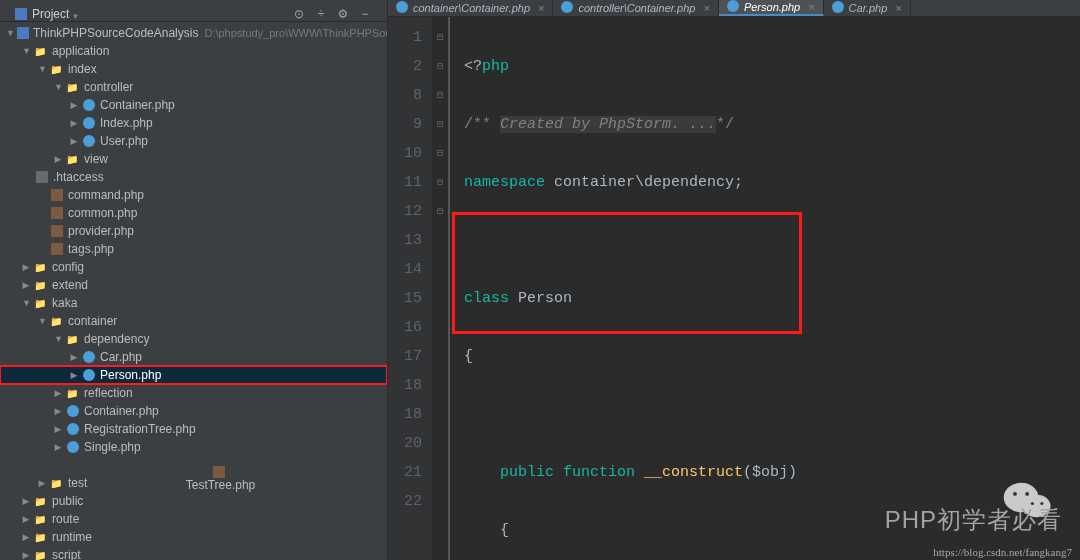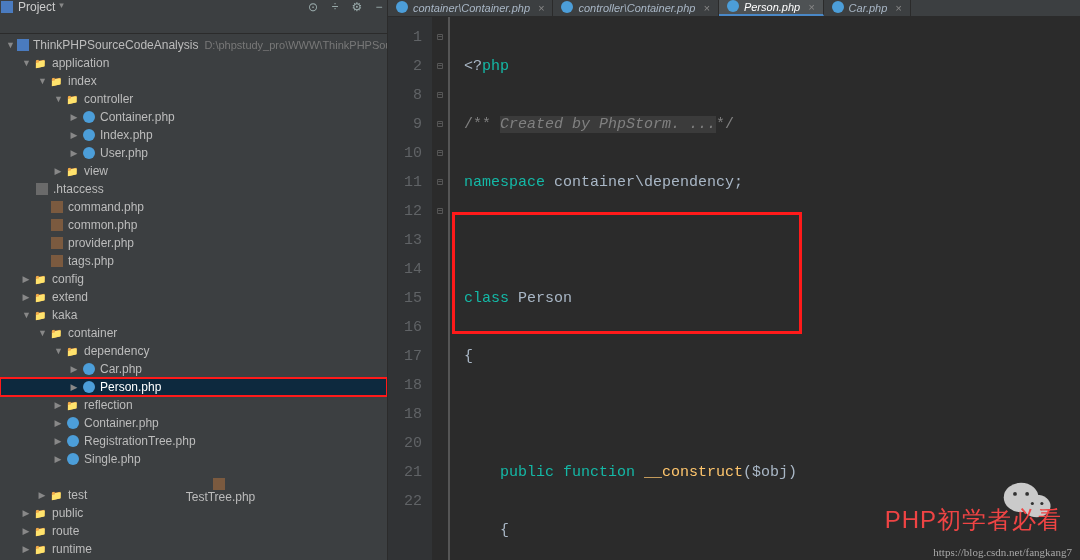--- a/index.html
+++ b/index.html
@@ -15,23 +15,23 @@
 .layout { display: flex; height: 100%; }
 .sidebar {
   width: 388px;
   background: #3c3f41;
   display: flex;
   flex-direction: column;
   border-right: 1px solid #2b2b2b;
 }
 .sidebar-header {
   display: flex;
-  align-items: flex-start;
-  height: 34px;
-  padding: 0 0;
+  align-items: flex-end;
+  height: 22px;
+  padding: 0 14px;
   border-bottom: 1px solid #2b2b2b;
   font-size: 12px;
   color: #ccc;
 }
 .sidebar-header .title-icon {
   width: 14px; height: 14px;
   margin-right: 4px;
   display: inline-flex; align-items: center; justify-content: center;
 }
 .sidebar-header .spacer { flex: 1; }
@@ -172,21 +172,21 @@
   right: 26px;
   bottom: 38px;
   width: 52px;
   height: 44px;
   opacity: 0.75;
 }
 .watermark-txt {
   position: absolute;
   right: 18px;
   bottom: 24px;
-  color: #ef4444;
+  color: #a3a3a3;
   font-size: 24px;
   letter-spacing: 1px;
 }
 .watermark-url {
   position: absolute;
   right: 8px;
   bottom: 2px;
   color: #a8a8a8;
   font-size: 11px;
   font-family: Liberation Serif, serif;

